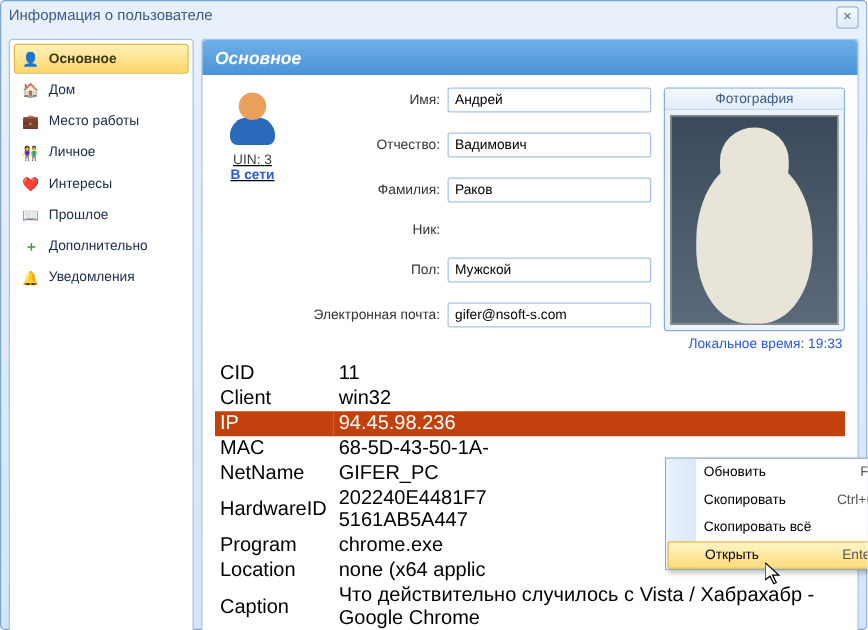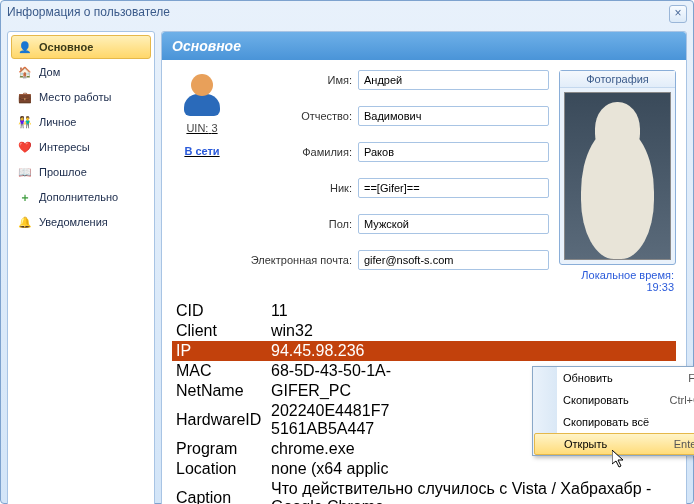--- a/index.html
+++ b/index.html
@@ -123,21 +123,21 @@
   top: 4px; left: 13px;
 }
 .avatar-body {
   width: 36px; height: 22px;
   background: #2a6aba;
   border-radius: 14px 14px 6px 6px;
   position: absolute;
   bottom: 2px; left: 6px;
 }
 .uin-label { font-size: 11px; color: #444; }
-.status-label { color: #2a5ada; font-weight: bold; font-size: 11px; margin-top: 11px; }
+.status-label { color: #2a5ada; font-weight: bold; font-size: 11px; }
 .form-col {
   flex: 1;
   display: flex;
   flex-direction: column;
   gap: 16px;
 }
 .form-row {
   display: flex;
   align-items: center;
   gap: 6px;
@@ -150,21 +150,21 @@
 .form-input {
   flex: 1;
   border: 1px solid #a8c4e4;
   border-radius: 2px;
   padding: 3px 5px;
   background: #fff;
   font-family: inherit;
   font-size: 11px;
 }
 .photo-col {
-  width: 117px;
+  width: 145px;
 }
 .photo-panel {
   border: 1px solid #8aaed8;
   border-radius: 3px;
   background: #eaf2fb;
 }
 .photo-header {
   text-align: center;
   color: #3a5a8a;
   font-size: 11px;
@@ -339,21 +339,20 @@
             <div class="form-row">
               <div class="form-label">Отчество:</div>
               <input class="form-input" value="Вадимович" style="">
             </div>
             <div class="form-row">
               <div class="form-label">Фамилия:</div>
               <input class="form-input" value="Раков" style="">
             </div>
             <div class="form-row">
               <div class="form-label">Ник:</div>
-              <input class="form-input" value="==[Gifer]==" style="">
             </div>
             <div class="form-row">
               <div class="form-label">Пол:</div>
               <input class="form-input" value="Мужской" style="">
             </div>
             <div class="form-row">
               <div class="form-label">Электронная почта:</div>
               <input class="form-input" value="gifer@nsoft-s.com" style="">
             </div>
           </div>

